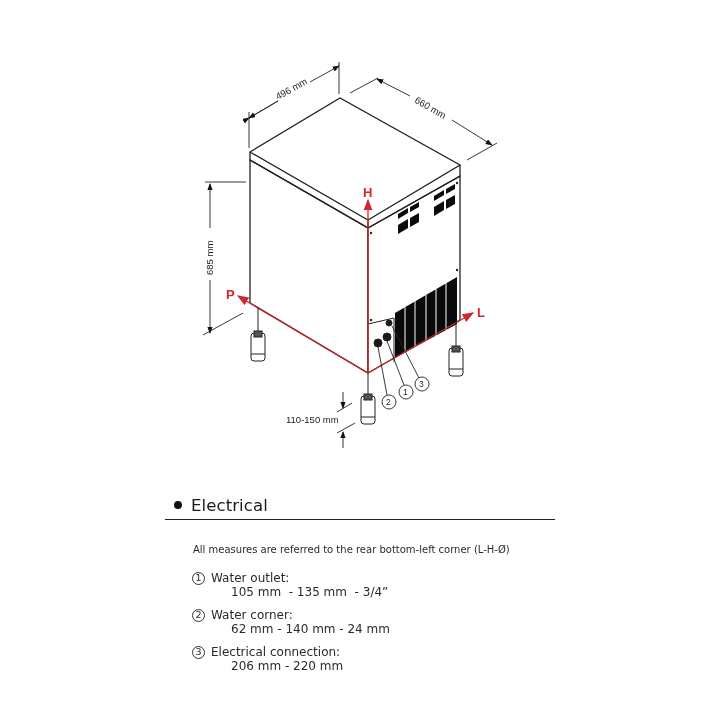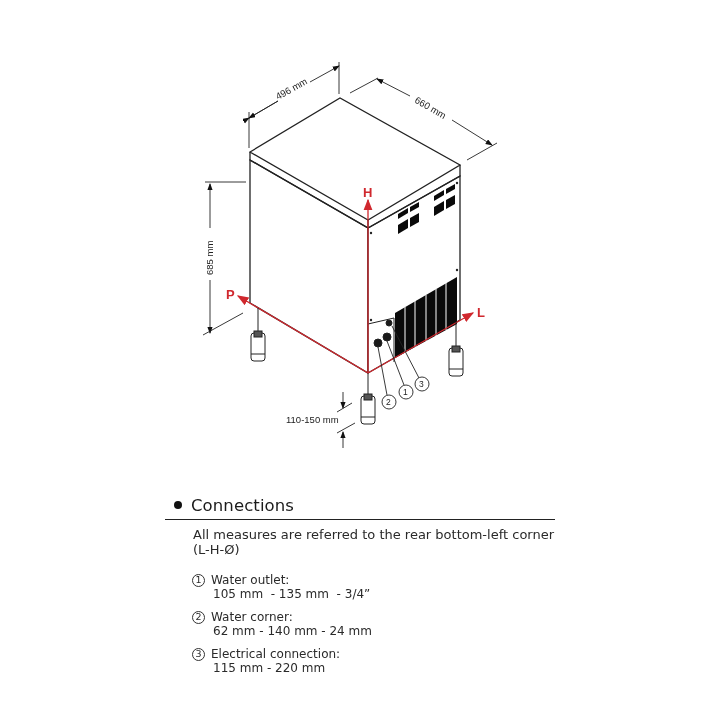--- a/index.html
+++ b/index.html
@@ -7,26 +7,26 @@
     #drawing { position: absolute; left: 0; top: 0; width: 720px; height: 480px; }
     .dimtxt { font-family: "Liberation Sans", sans-serif; font-size: 9.5px; fill: #222; }
     .axislbl { font-family: "Liberation Sans", sans-serif; font-size: 13px; font-weight: bold; fill: #d0282e; }
     .calloutnum { font-family: "Liberation Sans", sans-serif; font-size: 8.5px; fill: #222; }
 
     .section { position: absolute; left: 165px; top: 492px; width: 390px; color: #1e1e1e; }
     .section-head { display: flex; align-items: center; height: 26px; }
     .bullet { width: 8px; height: 8px; border-radius: 50%; background: #111; margin-left: 9px; margin-right: 9px; }
     .section-title { font-size: 16.5px; color: #1a1a1a; letter-spacing: 0.1px; }
     .rule { height: 1px; background: #222; margin-top: 1px; width: 390px; }
-    .note { font-size: 13px; margin-top: 7px; margin-left: 28px; color: #2a2a2a; }
+    .note { font-size: 10px; margin-top: 24px; margin-left: 28px; color: #2a2a2a; }
     .conn-list { margin-top: 16px; margin-left: 27px; }
     .conn { margin-bottom: 8px; }
     .conn-line1 { display: flex; align-items: center; font-size: 12px; color: #2a2a2a; line-height: 14px; }
     .num-circle { width: 13px; height: 13px; border: 1px solid #333; border-radius: 50%; font-size: 9.5px; display: inline-flex; align-items: center; justify-content: center; margin-right: 6px; box-sizing: border-box; line-height: 1; }
-    .conn-values { font-size: 12px; color: #2a2a2a; margin-left: 21px; line-height: 15px; white-space: pre; }
+    .conn-values { font-size: 12px; color: #2a2a2a; margin-left: 39px; line-height: 15px; white-space: pre; }
   </style>
 </head>
 <body>
 
 <svg id="drawing" viewBox="0 0 720 480" xmlns="http://www.w3.org/2000/svg">
   <defs>
     <marker id="arrBlk" markerWidth="8" markerHeight="8" refX="7" refY="3" orient="auto">
       <path d="M0,0 L8,3 L0,6 Z" fill="#111"></path>
     </marker>
     <marker id="arrRed" markerWidth="9" markerHeight="9" refX="8" refY="3.5" orient="auto">
@@ -151,21 +151,21 @@
     <line x1="337" y1="412" x2="352" y2="403"></line>
     <line x1="343" y1="448" x2="343" y2="432" marker-end="url(#arrBlk)"></line>
     <line x1="337" y1="433" x2="355" y2="423"></line>
   </g>
   <text class="dimtxt" x="286" y="423">110-150 mm</text>
 </svg>
 
 <div class="section">
   <div class="section-head">
     <span class="bullet"></span>
-    <span class="section-title">Connections</span>
+    <span class="section-title">Electrical</span>
   </div>
   <div class="rule"></div>
   <div class="note">All measures are referred to the rear bottom-left corner (L-H-Ø)</div>
 
   <div class="conn-list">
     <div class="conn">
       <div class="conn-line1">
         <span class="num-circle">1</span>
         <span>Water outlet:</span>
       </div>
@@ -176,16 +176,16 @@
         <span class="num-circle">2</span>
         <span>Water corner:</span>
       </div>
       <div class="conn-values">62 mm - 140 mm - 24 mm</div>
     </div>
     <div class="conn">
       <div class="conn-line1">
         <span class="num-circle">3</span>
         <span>Electrical connection:</span>
       </div>
-      <div class="conn-values">115 mm - 220 mm</div>
+      <div class="conn-values">206 mm - 220 mm</div>
     </div>
   </div>
 </div>
 
 </body></html>

